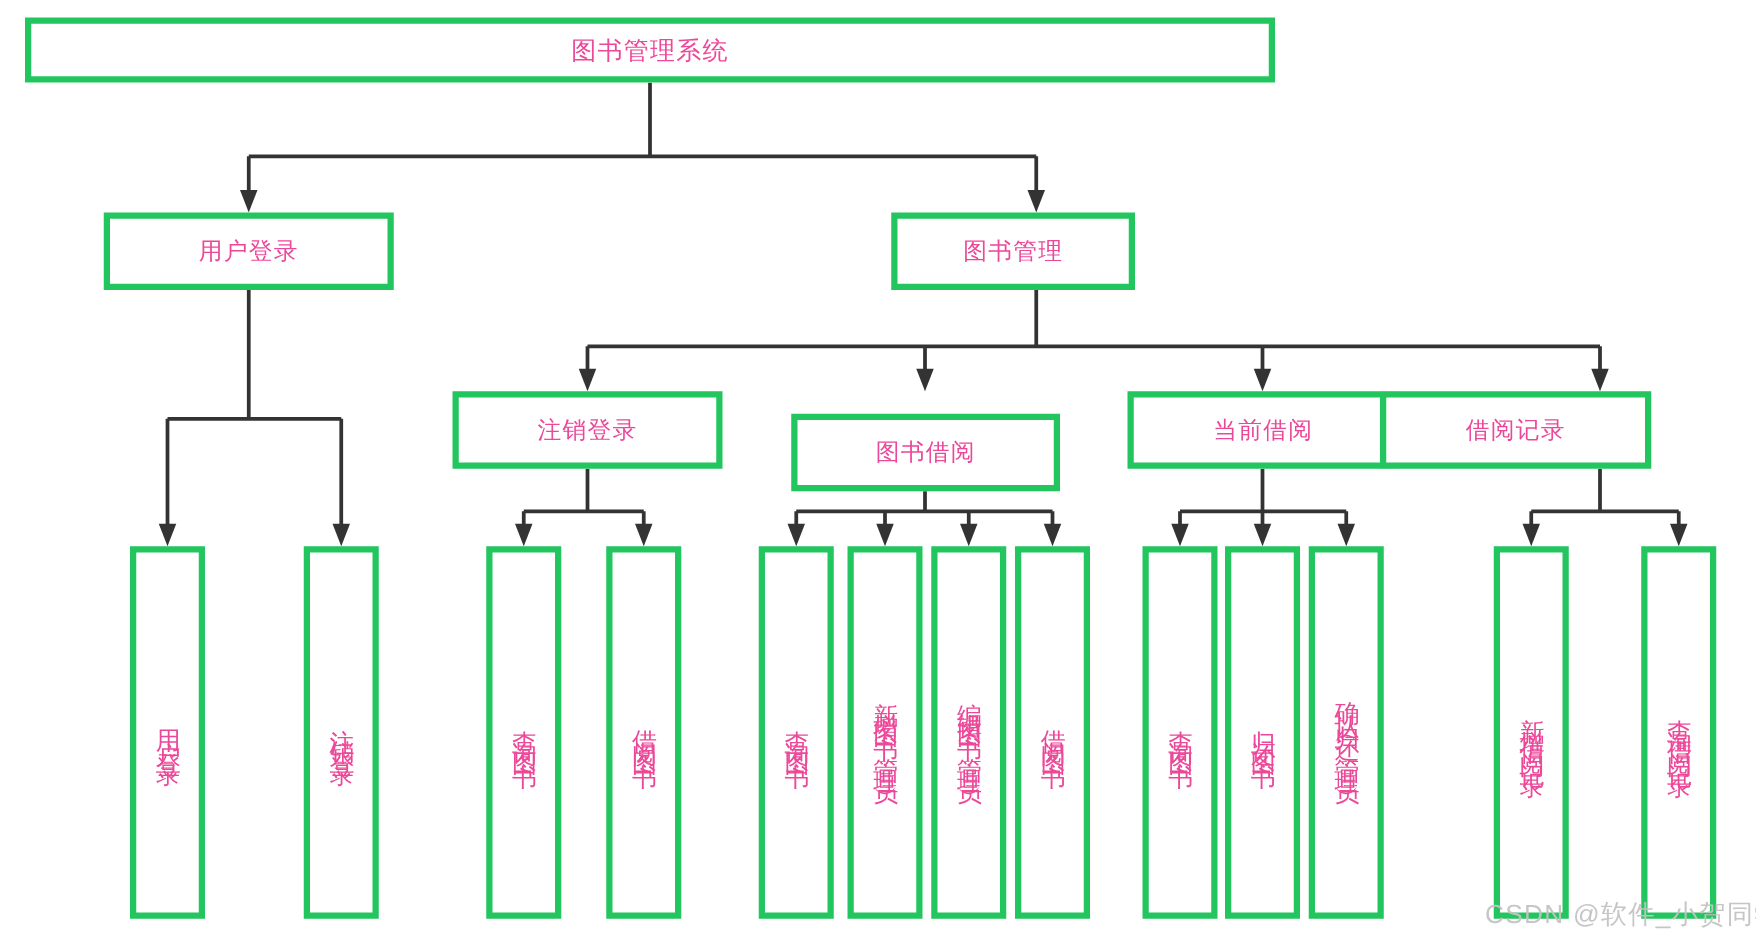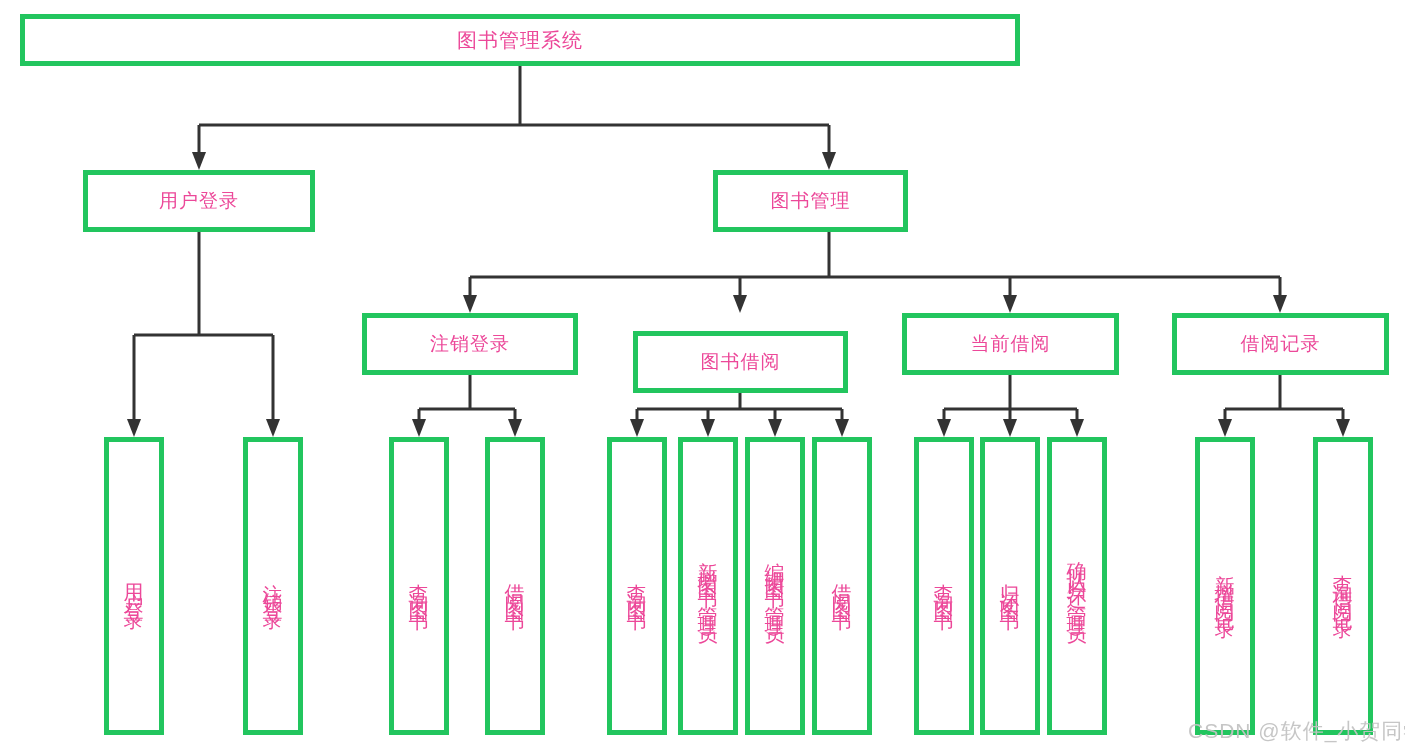--- a/index.html
+++ b/index.html
@@ -79,21 +79,21 @@
   </svg>
 
   <div class="box h root" style="left:20px;top:14px;width:1000px;height:52px">图书管理系统</div>
 
   <div class="box h" style="left:83px;top:170px;width:232px;height:62px">用户登录</div>
   <div class="box h" style="left:713px;top:170px;width:195px;height:62px">图书管理</div>
 
   <div class="box h" style="left:362px;top:313px;width:216px;height:62px">注销登录</div>
   <div class="box h" style="left:633px;top:331px;width:215px;height:62px">图书借阅</div>
   <div class="box h" style="left:902px;top:313px;width:217px;height:62px">当前借阅</div>
-  <div class="box h" style="left:1172px;top:313px;width:217px;height:62px">借阅记录</div>
+  <div class="box h" style="left:1104px;top:313px;width:217px;height:62px">借阅记录</div>
 
   <div class="box v" style="left:104px;top:437px;width:60px;height:298px">用户登录</div>
   <div class="box v" style="left:243px;top:437px;width:60px;height:298px">注销登录</div>
 
   <div class="box v" style="left:389px;top:437px;width:60px;height:298px">查询图书</div>
   <div class="box v" style="left:485px;top:437px;width:60px;height:298px">借阅图书</div>
 
   <div class="box v" style="left:607px;top:437px;width:60px;height:298px">查询图书</div>
   <div class="box v" style="left:678px;top:437px;width:60px;height:298px">新增图书（管理员）</div>
   <div class="box v" style="left:745px;top:437px;width:60px;height:298px">编辑图书（管理员）</div>

